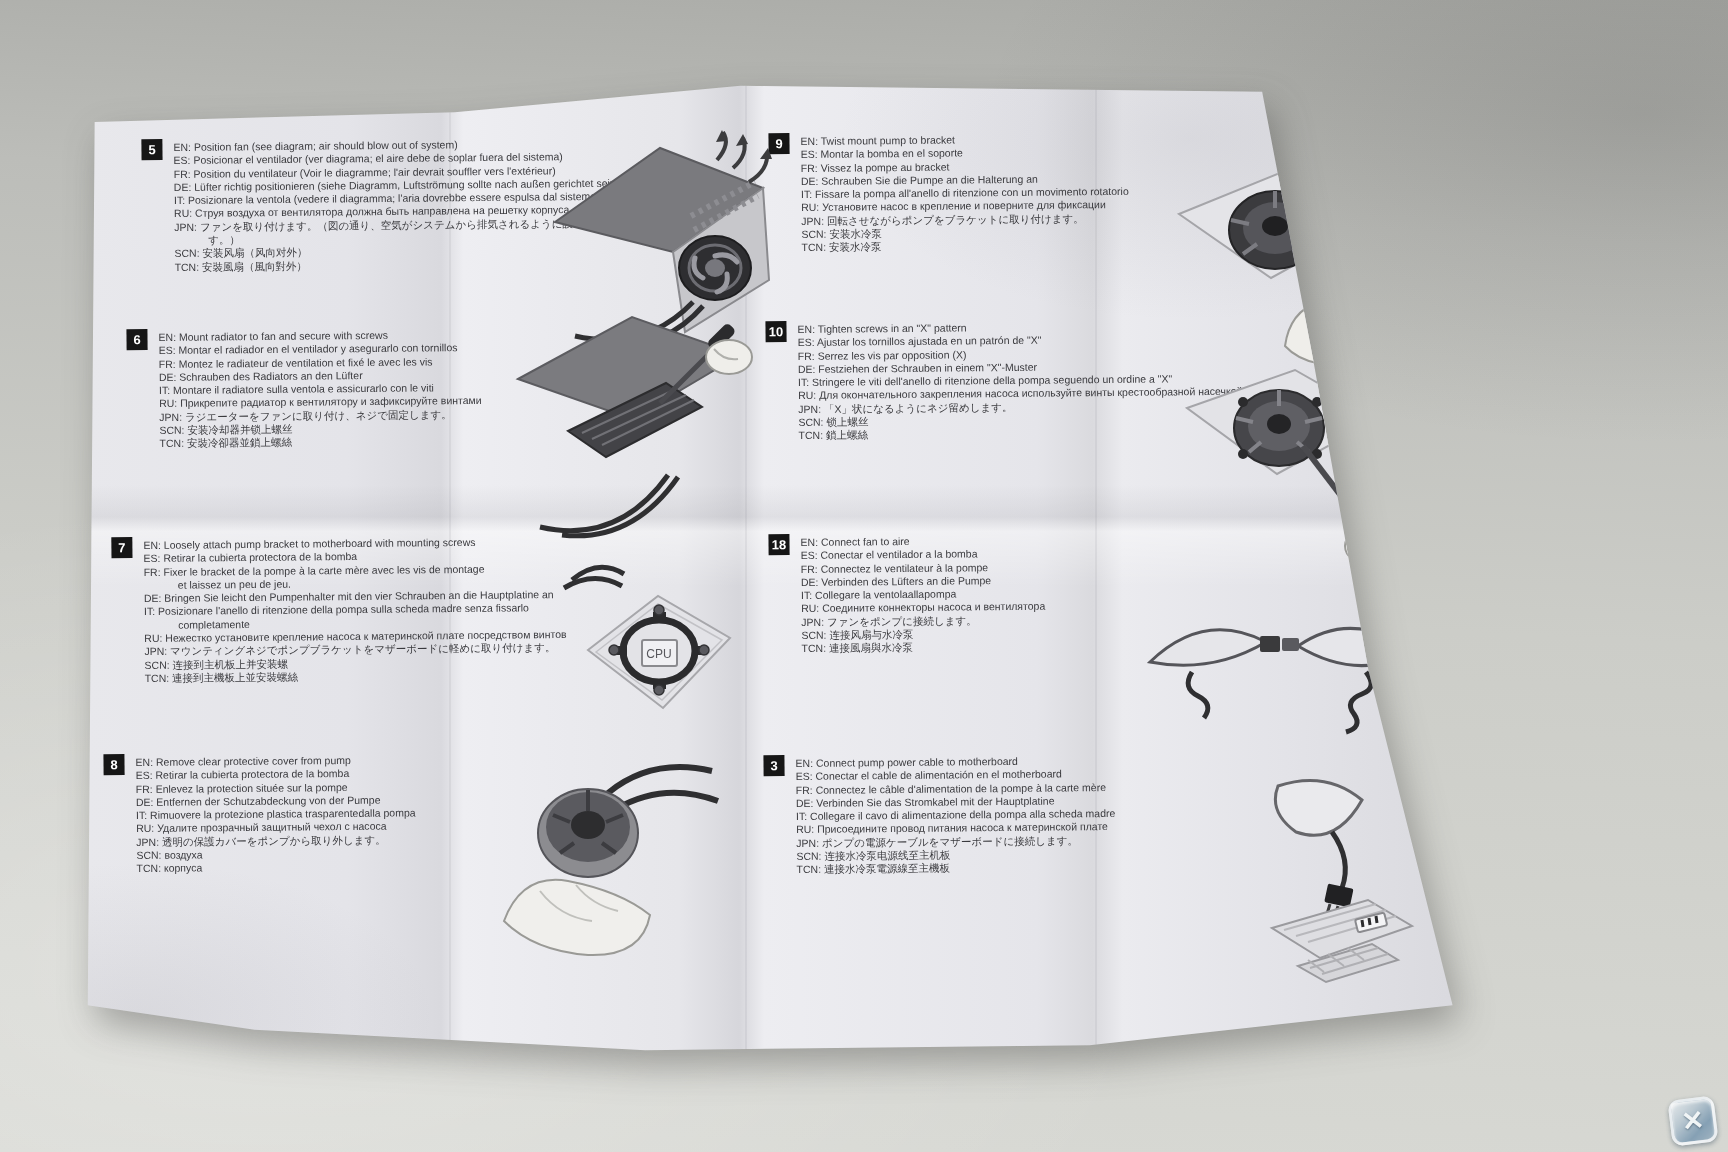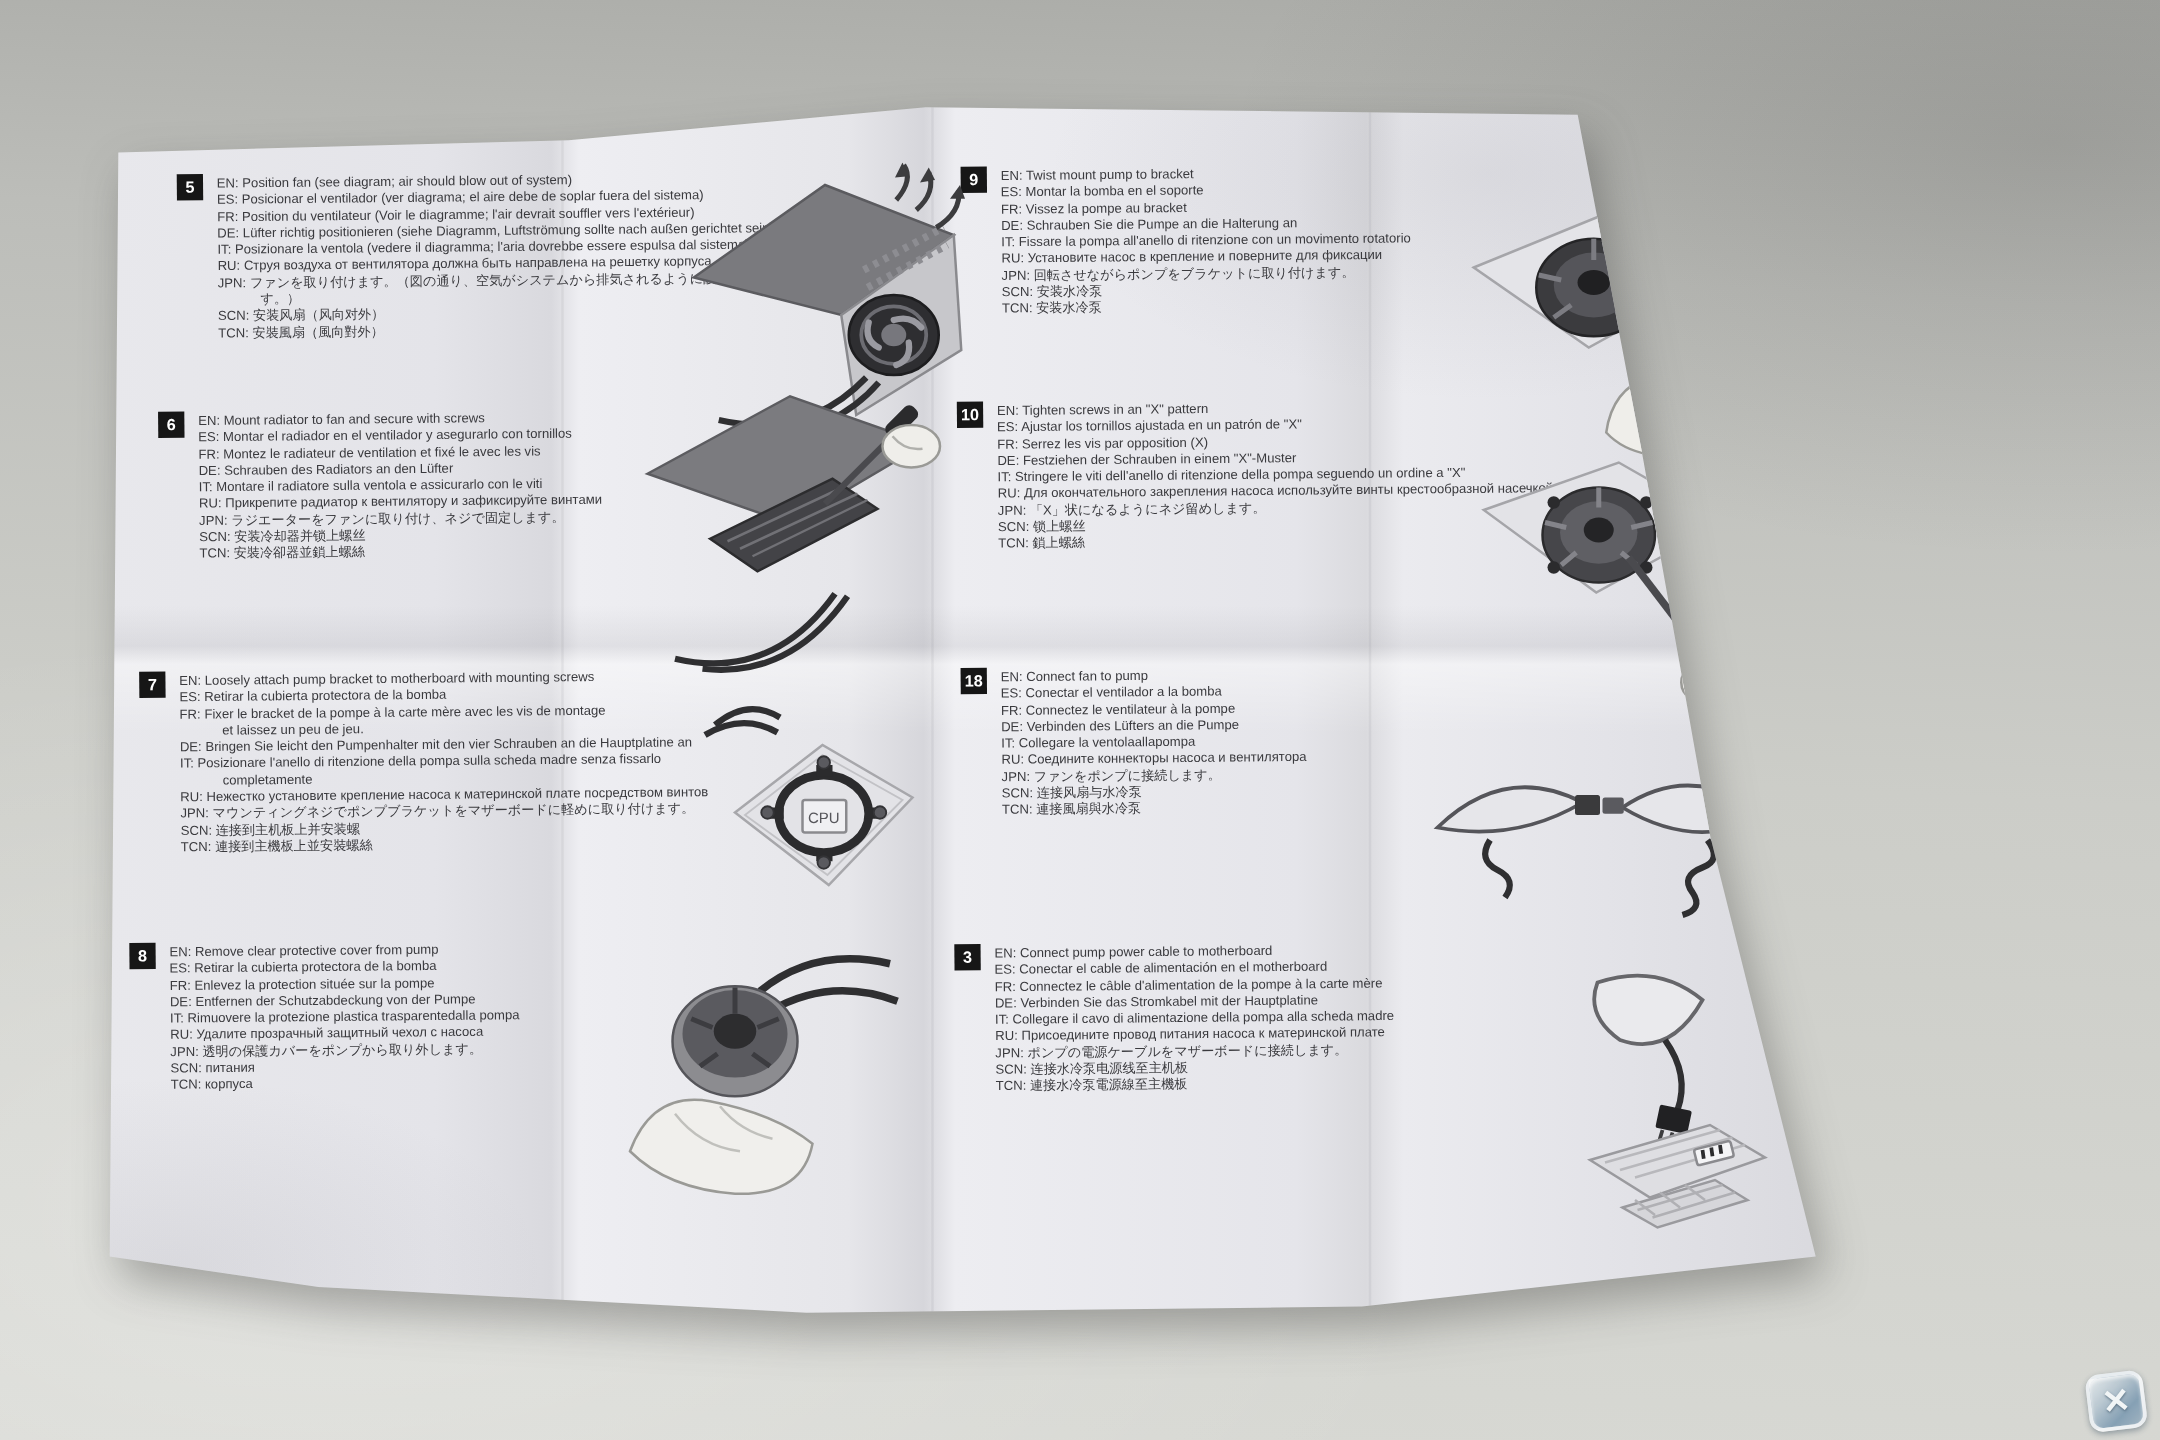--- a/index.html
+++ b/index.html
@@ -137,21 +137,21 @@
           <div class="step pos-8">
             <div class="badge">8</div>
             <div class="lines">
               <div class="line"><span class="lang">EN: </span><span class="txt">Remove clear protective cover from pump</span></div>
               <div class="line"><span class="lang">ES: </span><span class="txt">Retirar  la cubierta protectora de la bomba</span></div>
               <div class="line"><span class="lang">FR: </span><span class="txt">Enlevez la protection située sur la pompe</span></div>
               <div class="line"><span class="lang">DE: </span><span class="txt">Entfernen der Schutzabdeckung von der Pumpe</span></div>
               <div class="line"><span class="lang">IT: </span><span class="txt">Rimuovere la protezione plastica trasparentedalla pompa</span></div>
               <div class="line"><span class="lang">RU: </span><span class="txt">Удалите прозрачный защитный чехол с насоса</span></div>
               <div class="line"><span class="lang">JPN: </span><span class="txt">透明の保護カバーをポンプから取り外します。</span></div>
-              <div class="line"><span class="lang">SCN: </span><span class="txt">питания</span></div>
+              <div class="line"><span class="lang">SCN: </span><span class="txt">воздуха</span></div>
               <div class="line"><span class="lang">TCN: </span><span class="txt">корпуса</span></div>
             </div>
           </div>
           <div class="step pos-9">
             <div class="badge">9</div>
             <div class="lines">
               <div class="line"><span class="lang">EN: </span><span class="txt">Twist mount pump to bracket</span></div>
               <div class="line"><span class="lang">ES: </span><span class="txt">Montar la bomba en el soporte</span></div>
               <div class="line"><span class="lang">FR: </span><span class="txt">Vissez la pompe au bracket</span></div>
               <div class="line"><span class="lang">DE: </span><span class="txt">Schrauben Sie die Pumpe an die Halterung an</span></div>
@@ -172,21 +172,21 @@
               <div class="line"><span class="lang">IT: </span><span class="txt">Stringere le viti dell'anello di ritenzione della pompa seguendo un ordine a "X"</span></div>
               <div class="line"><span class="lang">RU: </span><span class="txt">Для окончательного закрепления насоса используйте винты крестообразной насечкой</span></div>
               <div class="line"><span class="lang">JPN: </span><span class="txt">「X」状になるようにネジ留めします。</span></div>
               <div class="line"><span class="lang">SCN: </span><span class="txt">锁上螺丝</span></div>
               <div class="line"><span class="lang">TCN: </span><span class="txt">鎖上螺絲</span></div>
             </div>
           </div>
           <div class="step pos-11">
             <div class="badge">18</div>
             <div class="lines">
-              <div class="line"><span class="lang">EN: </span><span class="txt">Connect fan to pump</span></div>
+              <div class="line"><span class="lang">EN: </span><span class="txt">Connect fan to aire</span></div>
               <div class="line"><span class="lang">ES: </span><span class="txt">Conectar el ventilador a la bomba</span></div>
               <div class="line"><span class="lang">FR: </span><span class="txt">Connectez le ventilateur à la pompe</span></div>
               <div class="line"><span class="lang">DE: </span><span class="txt">Verbinden des Lüfters an die Pumpe</span></div>
               <div class="line"><span class="lang">IT: </span><span class="txt">Collegare la ventolaallapompa</span></div>
               <div class="line"><span class="lang">RU: </span><span class="txt">Соедините коннекторы насоса и вентилятора</span></div>
               <div class="line"><span class="lang">JPN: </span><span class="txt">ファンをポンプに接続します。</span></div>
               <div class="line"><span class="lang">SCN: </span><span class="txt">连接风扇与水冷泵</span></div>
               <div class="line"><span class="lang">TCN: </span><span class="txt">連接風扇與水冷泵</span></div>
             </div>
           </div>

